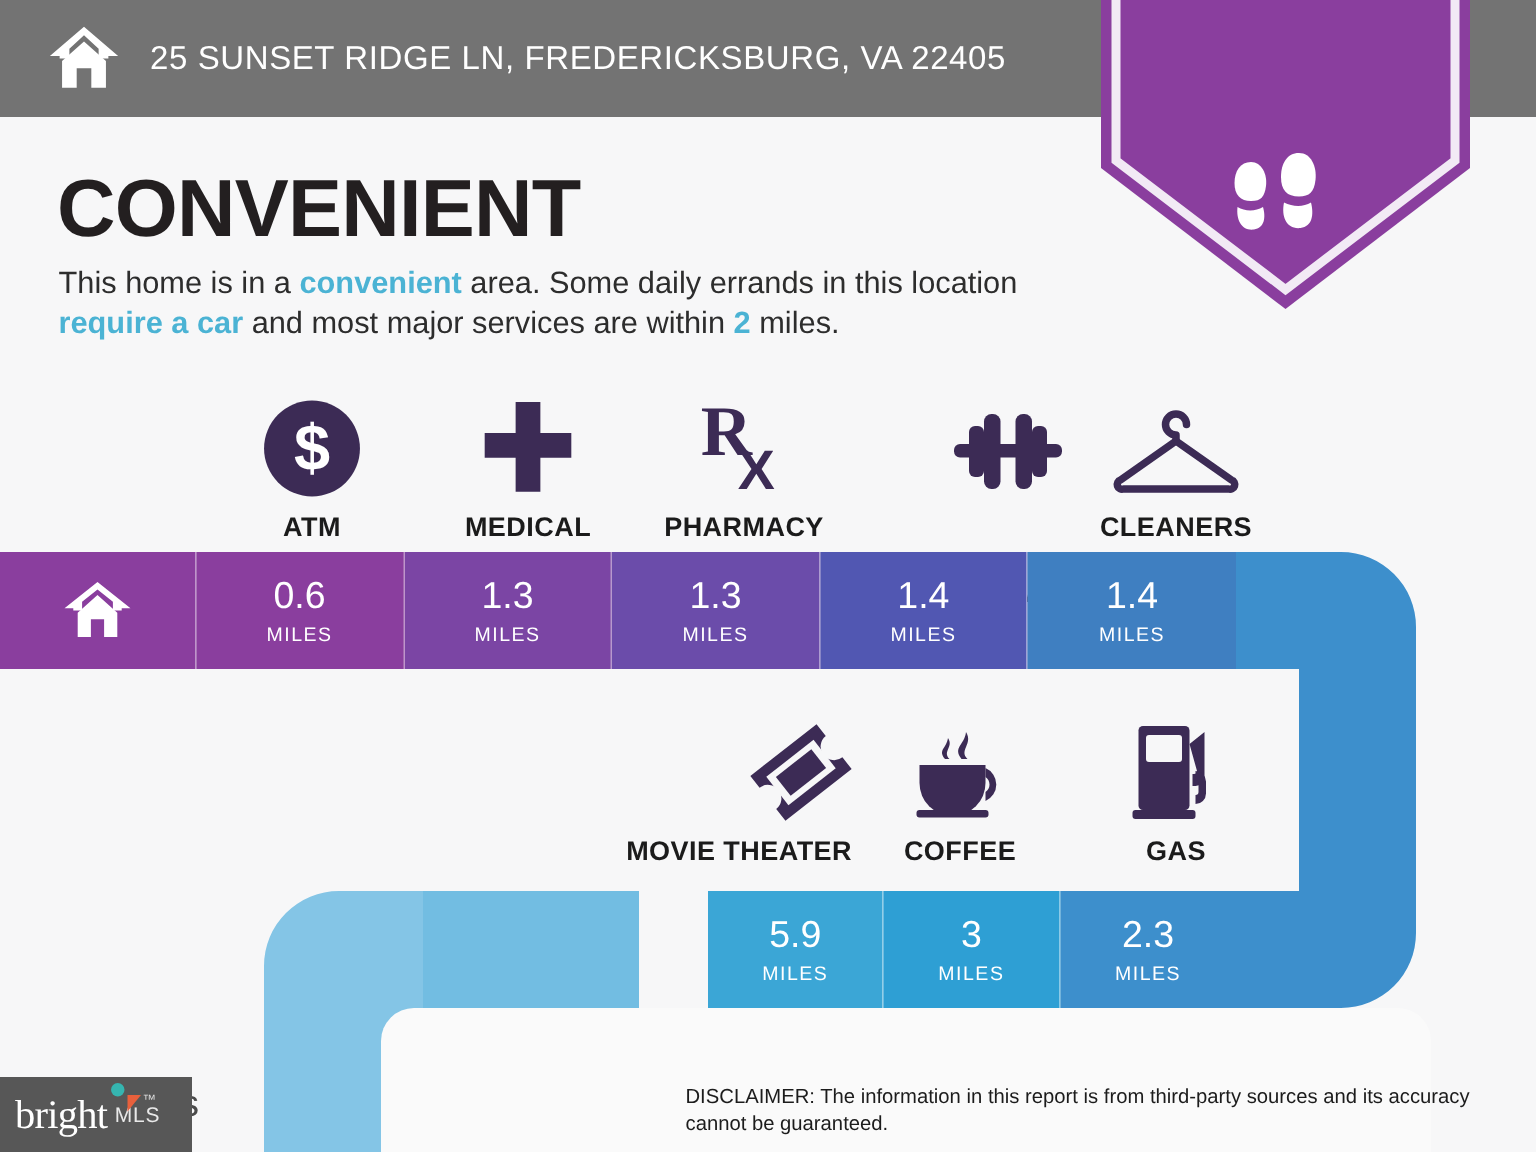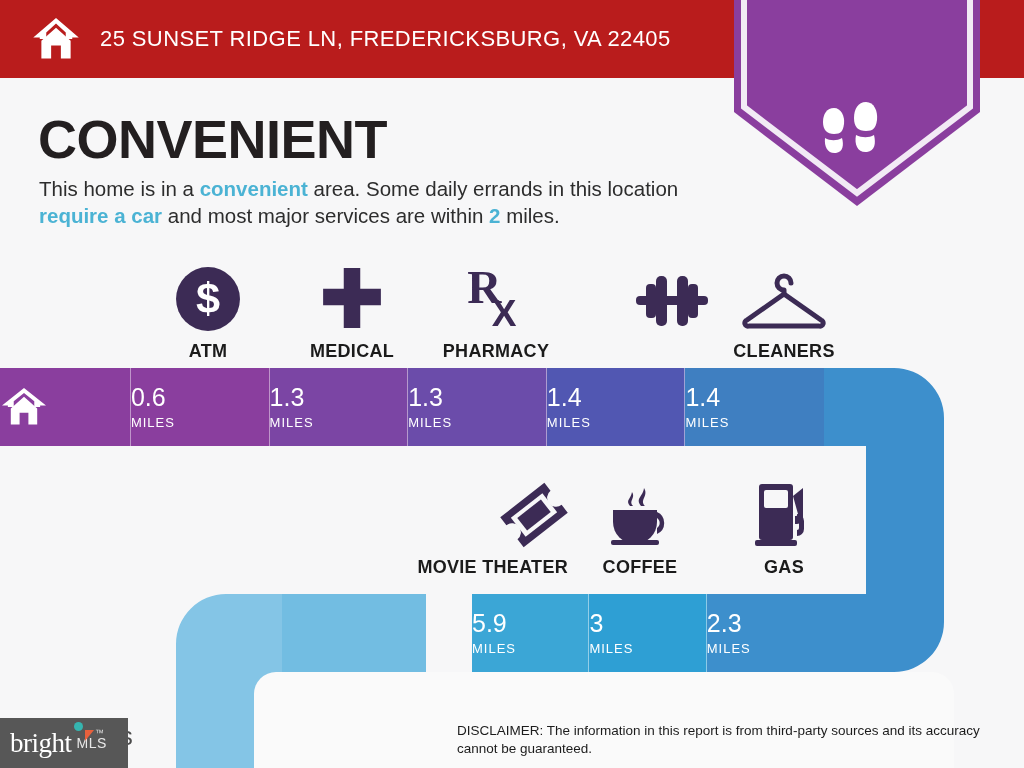--- a/index.html
+++ b/index.html
@@ -6,21 +6,21 @@
   html, body { width:1024px; height:768px; overflow:hidden; }
   body {
     font-family: "Liberation Sans", sans-serif;
     background:#f7f7f8;
     position:relative;
   }
 
   
   .header{
     position:absolute; left:0; top:0; width:1024px; height:78px;
-    background:#b91c1c;
+    background:#737373;
     display:flex; align-items:center;
   }
   .header-home{ margin-left:30px; width:52px; height:52px; flex:0 0 auto; }
   .header-addr{
     margin-left:18px; color:#ffffff; font-size:22px; letter-spacing:.4px;
     font-weight:400; white-space:nowrap;
   }
 
   
   .badge{
@@ -54,21 +54,21 @@
   .iconrow .glyph{ height:70px; display:flex; align-items:flex-end; justify-content:center; }
   .iconrow .cap{
     margin-top:9px; font-size:18px; font-weight:bold; color:#1b1b1b;
     letter-spacing:.3px; white-space:nowrap;
   }
 
   
   .bar{ position:absolute; height:78px; display:flex; }
   .seg{
     width:144px; height:78px;
-    display:flex; flex-direction:column; align-items:flex-start; justify-content:center;
+    display:flex; flex-direction:column; align-items:center; justify-content:center;
     color:#fff; border-right:1px solid rgba(255,255,255,.45);
   }
   .seg:last-child{ border-right:none; }
   .seg .num{ font-size:25px; line-height:1; font-weight:400; }
   .seg .unit{ font-size:13px; margin-top:5px; letter-spacing:1px; }
   .seg.home{ justify-content:center; }
 
   
   .pathpiece{ position:absolute; }
 

